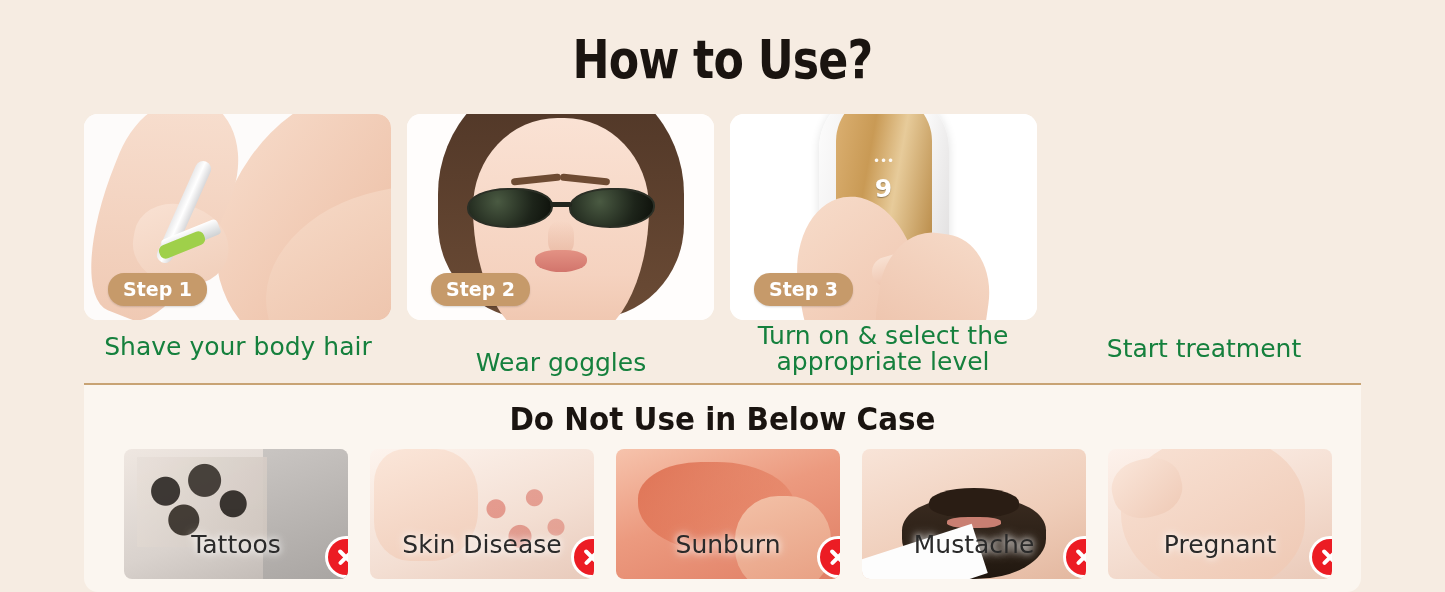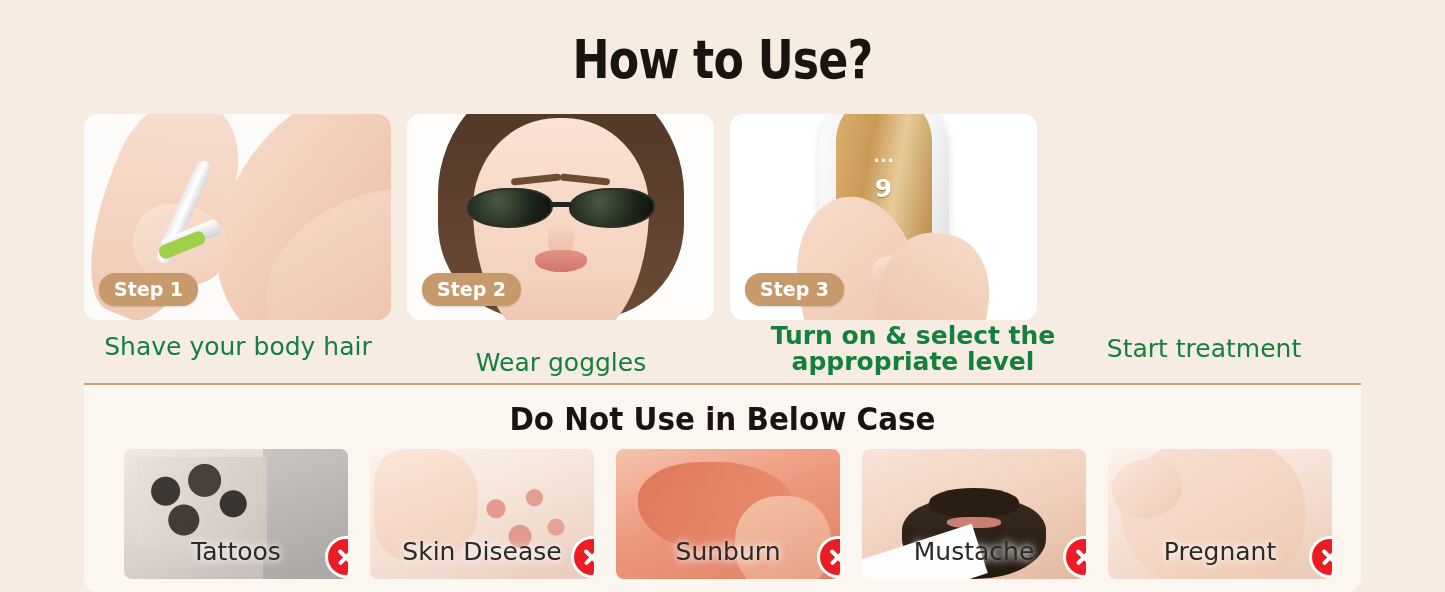--- a/index.html
+++ b/index.html
@@ -30,21 +30,21 @@
     display: flex; gap: 16px;
   }
   .step-card {
     position: relative;
     width: 307px; height: 206px;
     border-radius: 14px;
     overflow: hidden;
     background: #ffffff;
   }
   .step-badge {
-    position: absolute; left: 15px; bottom: 14px;
+    position: absolute; left: 24px; bottom: 14px;
     background: #c69a6a;
     color: #ffffff;
     font-size: 19px;
     font-weight: bold;
     padding: 5px 15px 6px 15px;
     border-radius: 16px;
     white-space: nowrap;
     z-index: 5;
     box-shadow: 0 1px 2px rgba(0,0,0,.15);
   }
@@ -295,21 +295,21 @@
     width: 1245px; height: 140px;
     display: flex; gap: 22px;
   }
   .warn-card {
     position: relative;
     width: 224px; height: 130px;
     border-radius: 8px;
     overflow: hidden;
   }
   .warn-label {
-    position: absolute; left: 50%; bottom: 13px; transform: translateX(-50%);
+    position: absolute; left: 50%; bottom: 20px; transform: translateX(-50%);
     font-size: 25px; color: #2a2a2a; white-space: nowrap;
     text-shadow: 0 0 6px rgba(255,255,255,.9), 0 0 12px rgba(255,255,255,.8);
     z-index: 6;
   }
   .no-icon {
     position: absolute; right: -16px; bottom: 4px;
     width: 36px; height: 36px;
     border-radius: 50%;
     background: #ec1c24;
     z-index: 7;
@@ -458,21 +458,21 @@
         <div class="finger"></div>
         <div class="hand-r"></div>
       </div>
       <div class="step-badge">Step 3</div>
     </div>
 
   </div>
 
   <div class="step-caption" style="left:78px; top:334px;">Shave your body hair</div>
   <div class="step-caption" style="left:401px; top:350px;">Wear goggles</div>
-  <div class="step-caption" style="left:753px; top:323px;font-weight:bold;">Turn on &amp; select the appropriate level</div>
+  <div class="step-caption" style="left:723px; top:323px;">Turn on &amp; select the appropriate level</div>
   <div class="step-caption" style="left:1044px; top:336px;">Start treatment</div>
 
   <div class="divider"></div>
 
   <div class="panel">
     <div class="panel-title">Do Not Use in Below Case</div>
 
     <div class="warn-row">
 
       <div class="warn-card w1">

